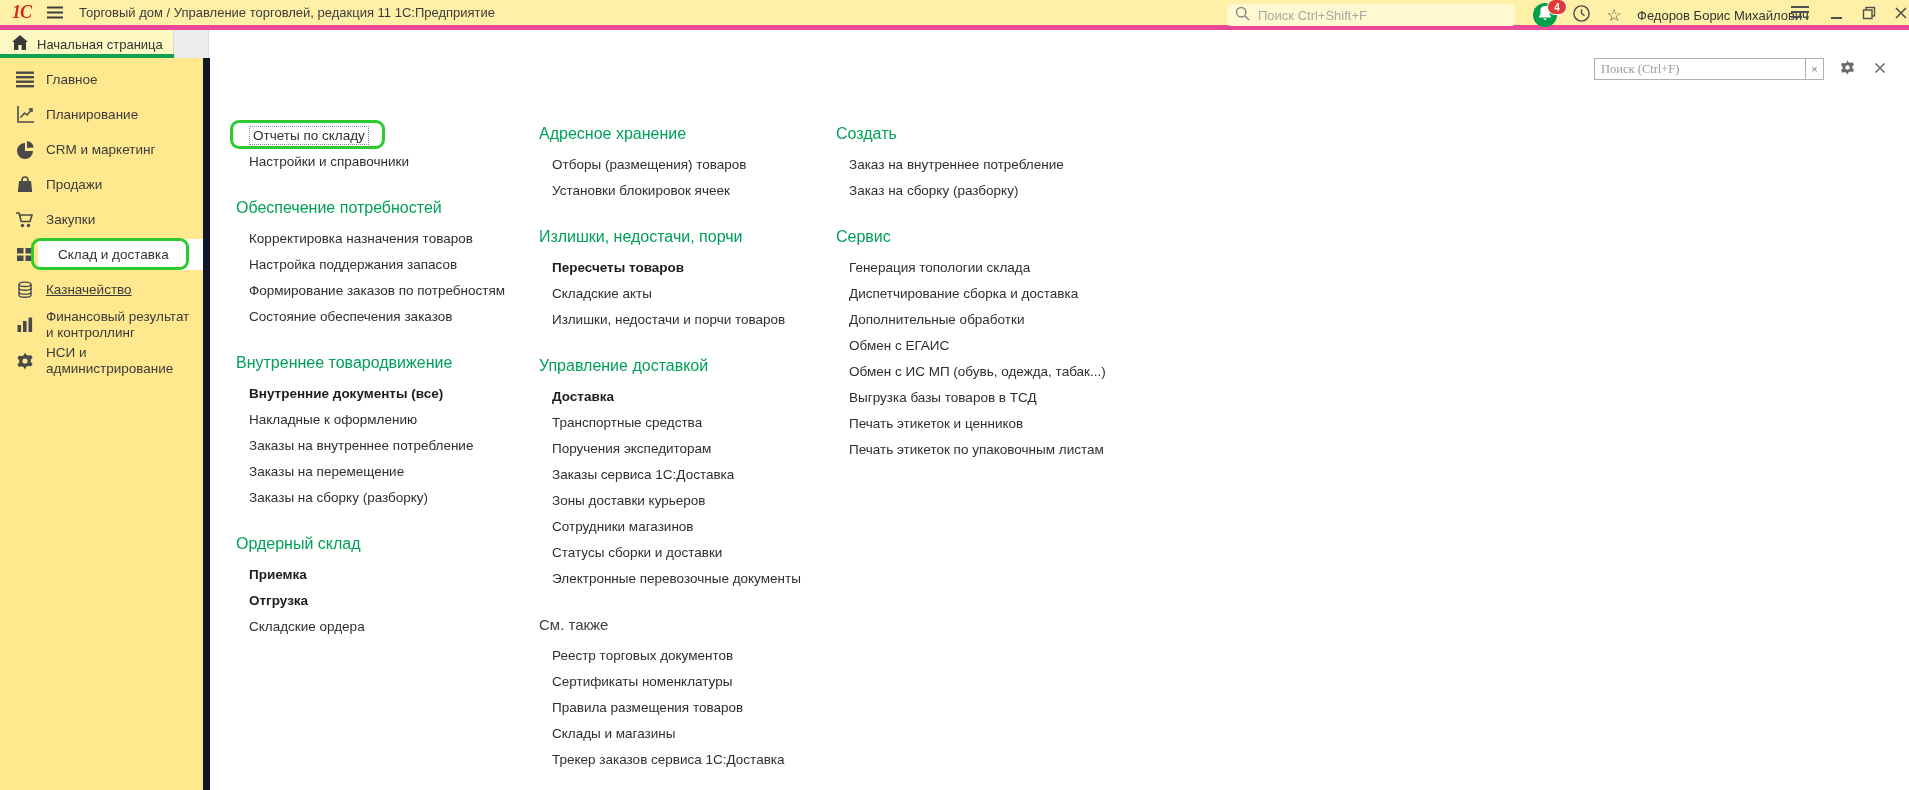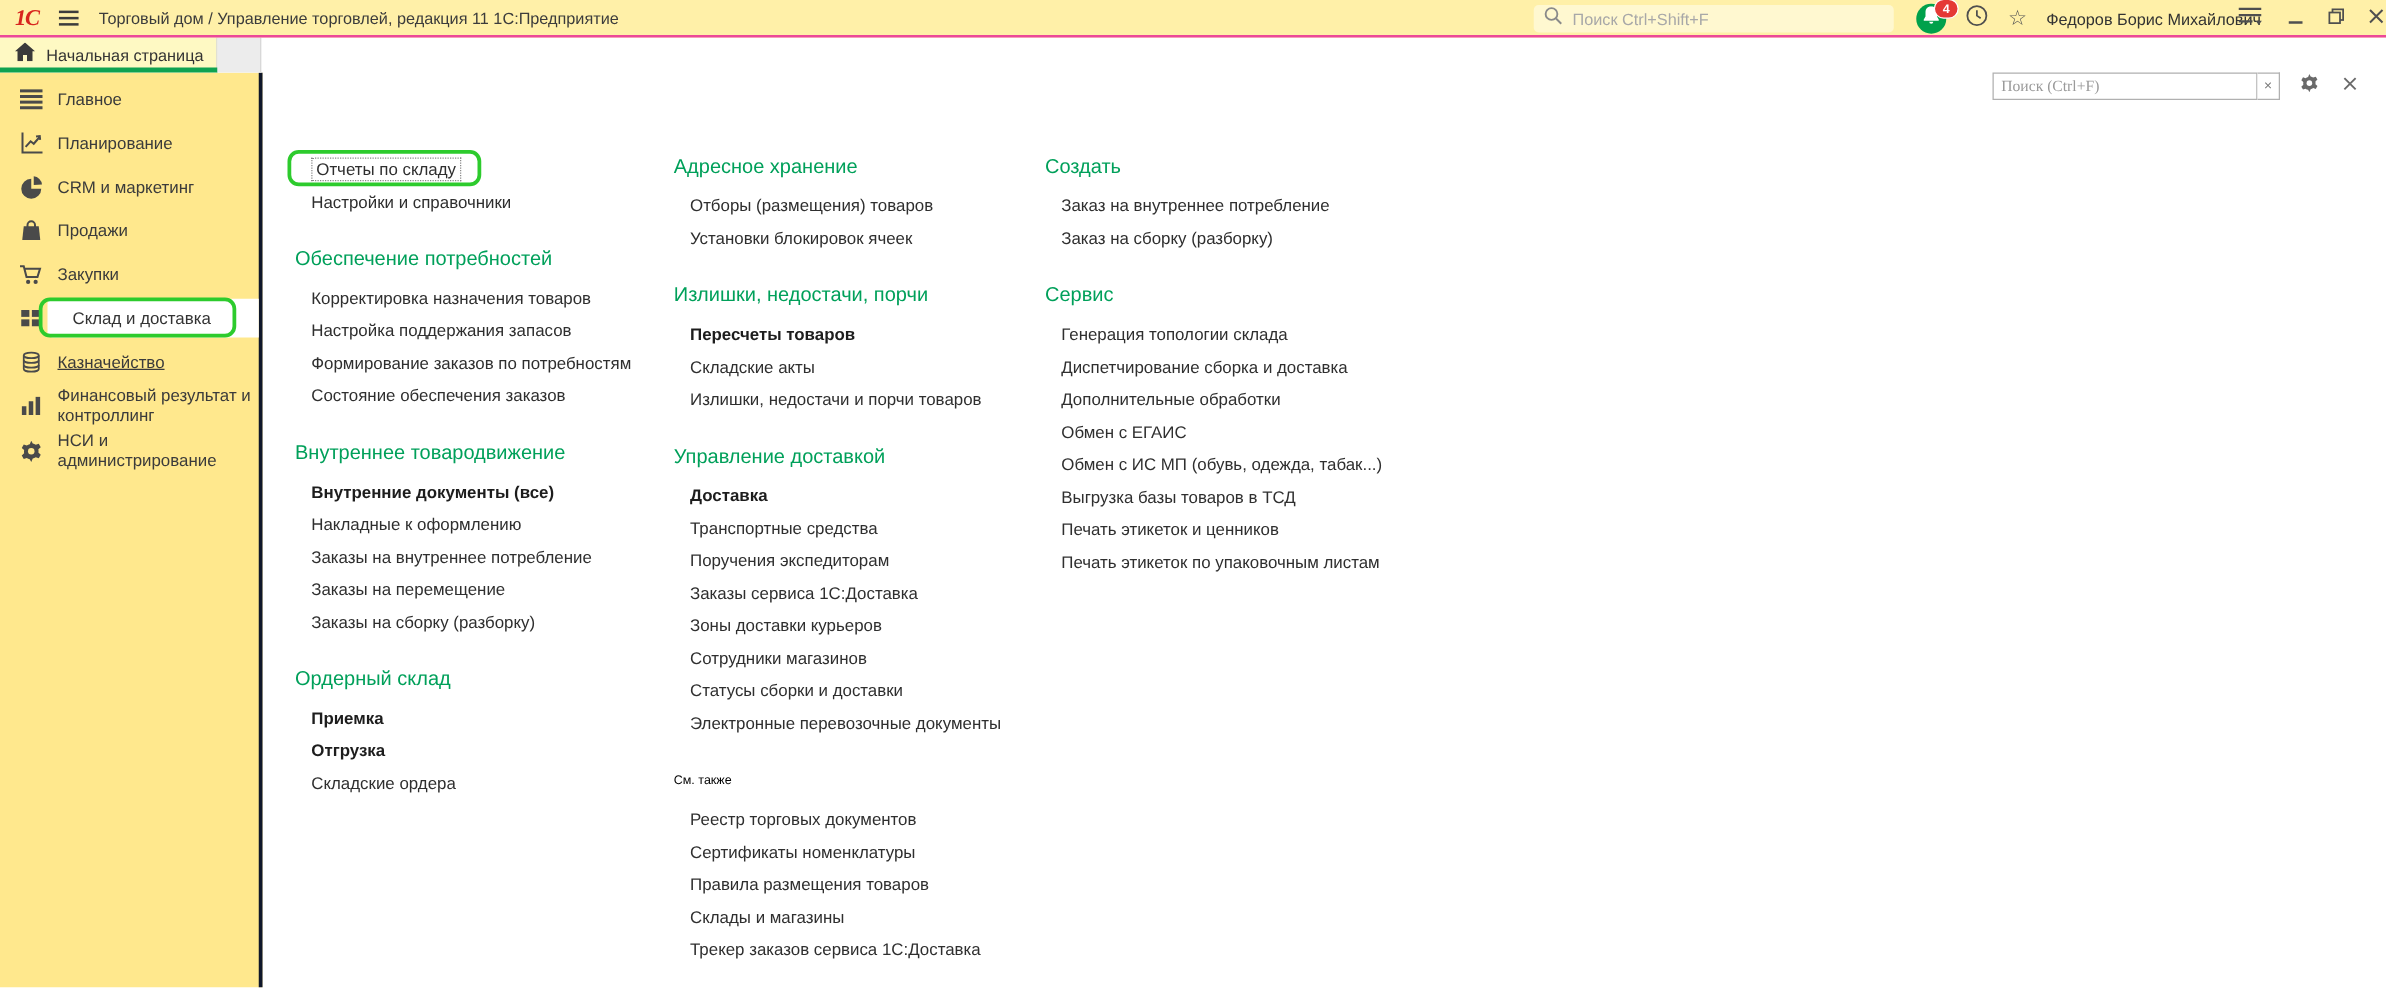--- a/index.html
+++ b/index.html
@@ -1,18 +1,18 @@
 <!DOCTYPE html>
 <html><head>
 <meta charset="utf-8">
 <style>
   html,body{margin:0;padding:0;background:#fff}
   body{width:1909px;height:790px;overflow:hidden;font-family:"Liberation Sans","DejaVu Sans",sans-serif;position:relative}
   
-  #titlebar{position:absolute;left:0;top:0;width:1909px;height:30px;background:#fff0a8;border-bottom:2px solid #ec4899;box-sizing:border-box;display:flex;align-items:center;z-index:5}
+  #titlebar{position:absolute;left:0;top:0;width:1909px;height:30px;background:#fff0a8;border-bottom:5px solid #ec4899;box-sizing:border-box;display:flex;align-items:center;z-index:5}
   .logo{margin-left:12px;font-family:"Liberation Serif","DejaVu Serif",serif;font-style:italic;font-weight:bold;font-size:18px;color:#d8261f;letter-spacing:-1px}
   .burger{margin-left:16px;display:flex;align-items:center}
   .tb-title{margin-left:16px;font-size:13px;color:#3c3c3c;white-space:nowrap}
   .tb-search{position:absolute;left:1227px;top:4px;width:288px;height:22px;background:#fff8d0;border-radius:4px;display:flex;align-items:center;padding:0 8px;box-sizing:border-box}
   .tb-search input{flex:1;border:none;background:transparent;outline:none;font-size:13px;color:#404040;margin-left:6px;font-family:inherit}
   .tb-search input::placeholder{color:#a8a8a8}
   .bell{position:absolute;left:1533px;top:3px;width:24px;height:24px;border-radius:50%;background:#00a14b;display:flex;align-items:center;justify-content:center;cursor:pointer}
   .badge{position:absolute;left:1547px;top:-1px;min-width:14px;height:14px;border-radius:8px;background:#e53935;border:1px solid #fff;color:#fff;font-size:10px;font-weight:bold;display:flex;align-items:center;justify-content:center;padding:0 2px;z-index:6}
   .tb-ico{position:absolute;top:5px;width:22px;height:20px;display:flex;align-items:center;justify-content:center;cursor:pointer}
   #history-btn{left:1570px}
@@ -22,35 +22,35 @@
   #min-btn{left:1826px}
   #restore-btn{left:1858px}
   #close-btn{left:1890px}
   
   #tabbar{position:absolute;left:0;top:30px;width:1909px;height:28px;background:#fff;z-index:4}
   .tab{position:absolute;left:0;top:0;width:174px;height:28px;background:#fef9c3;border-right:1px solid #d8d8d8;box-sizing:border-box;display:flex;align-items:center;gap:9px;padding-left:12px;cursor:pointer}
   .tab-label{font-size:13px;color:#333;white-space:nowrap}
   .tab-underline{position:absolute;left:0;bottom:0;width:174px;height:4px;background:#0fa251}
   .tab-stub{position:absolute;left:174px;top:0;width:35px;height:28px;background:#ececec;border-right:1px solid #d8d8d8;box-sizing:border-box}
   
-  #sidebar{position:absolute;left:0;top:58px;width:210px;height:732px;background:#ffe88d;border-right:3px solid #0f172a;box-sizing:border-box;padding-top:4px}
+  #sidebar{position:absolute;left:0;top:58px;width:210px;height:732px;background:#ffe88d;border-right:7px solid #0f172a;box-sizing:border-box;padding-top:4px}
   .side-item{position:relative;display:flex;align-items:center;min-height:35px;padding:2px 6px 2px 14px;box-sizing:border-box;cursor:pointer}
   .side-icon{width:22px;height:20px;margin-right:10px;flex:none;display:flex;align-items:center;justify-content:center;position:relative;z-index:2}
   .side-label{font-size:13.5px;color:#3b3b3b;line-height:16px;position:relative;z-index:2}
   .side-label.und{text-decoration:underline}
   .side-item.selected .side-label{margin-left:12px;color:#333}
   .pill{position:absolute;left:38px;top:2px;right:0;bottom:2px;background:#fff;border-radius:4px 0 0 4px;z-index:1}
   .green-box{position:absolute;border:3px solid #2dcb2d;border-radius:9px;box-sizing:border-box;pointer-events:none}
   .side-green{left:31px;top:1px;width:158px;height:32px;z-index:3}
   
   .col{position:absolute;top:123px;width:302px}
   #col-0{left:236px}#col-1{left:539px}#col-2{left:836px}
   .section + .section{margin-top:22px}
   .section-header{height:22px;line-height:22px;font-size:16px;color:#00a05a;margin-bottom:7px;white-space:nowrap}
-  .section-header.muted{color:#000000;font-size:10px}
+  .section-header.muted{color:#404040;font-size:15px}
   .cmd{height:26px;line-height:26px;font-size:13.5px;color:#2f2f2f;padding-left:13px;white-space:nowrap;cursor:pointer}
   .cmd.bold{font-weight:bold;color:#1d1d1d}
   .cmd.rel{position:relative}
   .focus{border:1px dotted #8a8a8a;padding:1px 3px;position:relative;z-index:1}
   .cmd-green{left:-6px;top:-3px;width:155px;height:29px}
   
   #panel-tools{position:absolute;top:57px;left:1594px;height:24px;display:flex;align-items:center;z-index:6}
   #panel-search{width:212px;height:22px;box-sizing:border-box;border:1px solid #b0b0b0;font-size:12.5px;color:#444;padding:0 6px;outline:none;font-family:Liberation Serif, serif}
   #panel-search::placeholder{color:#9a9a9a}
   .clear-btn{width:18px;height:22px;box-sizing:border-box;border:1px solid #b0b0b0;border-left:none;background:#fff;display:flex;align-items:center;justify-content:center;font-size:11px;color:#777;cursor:pointer}

